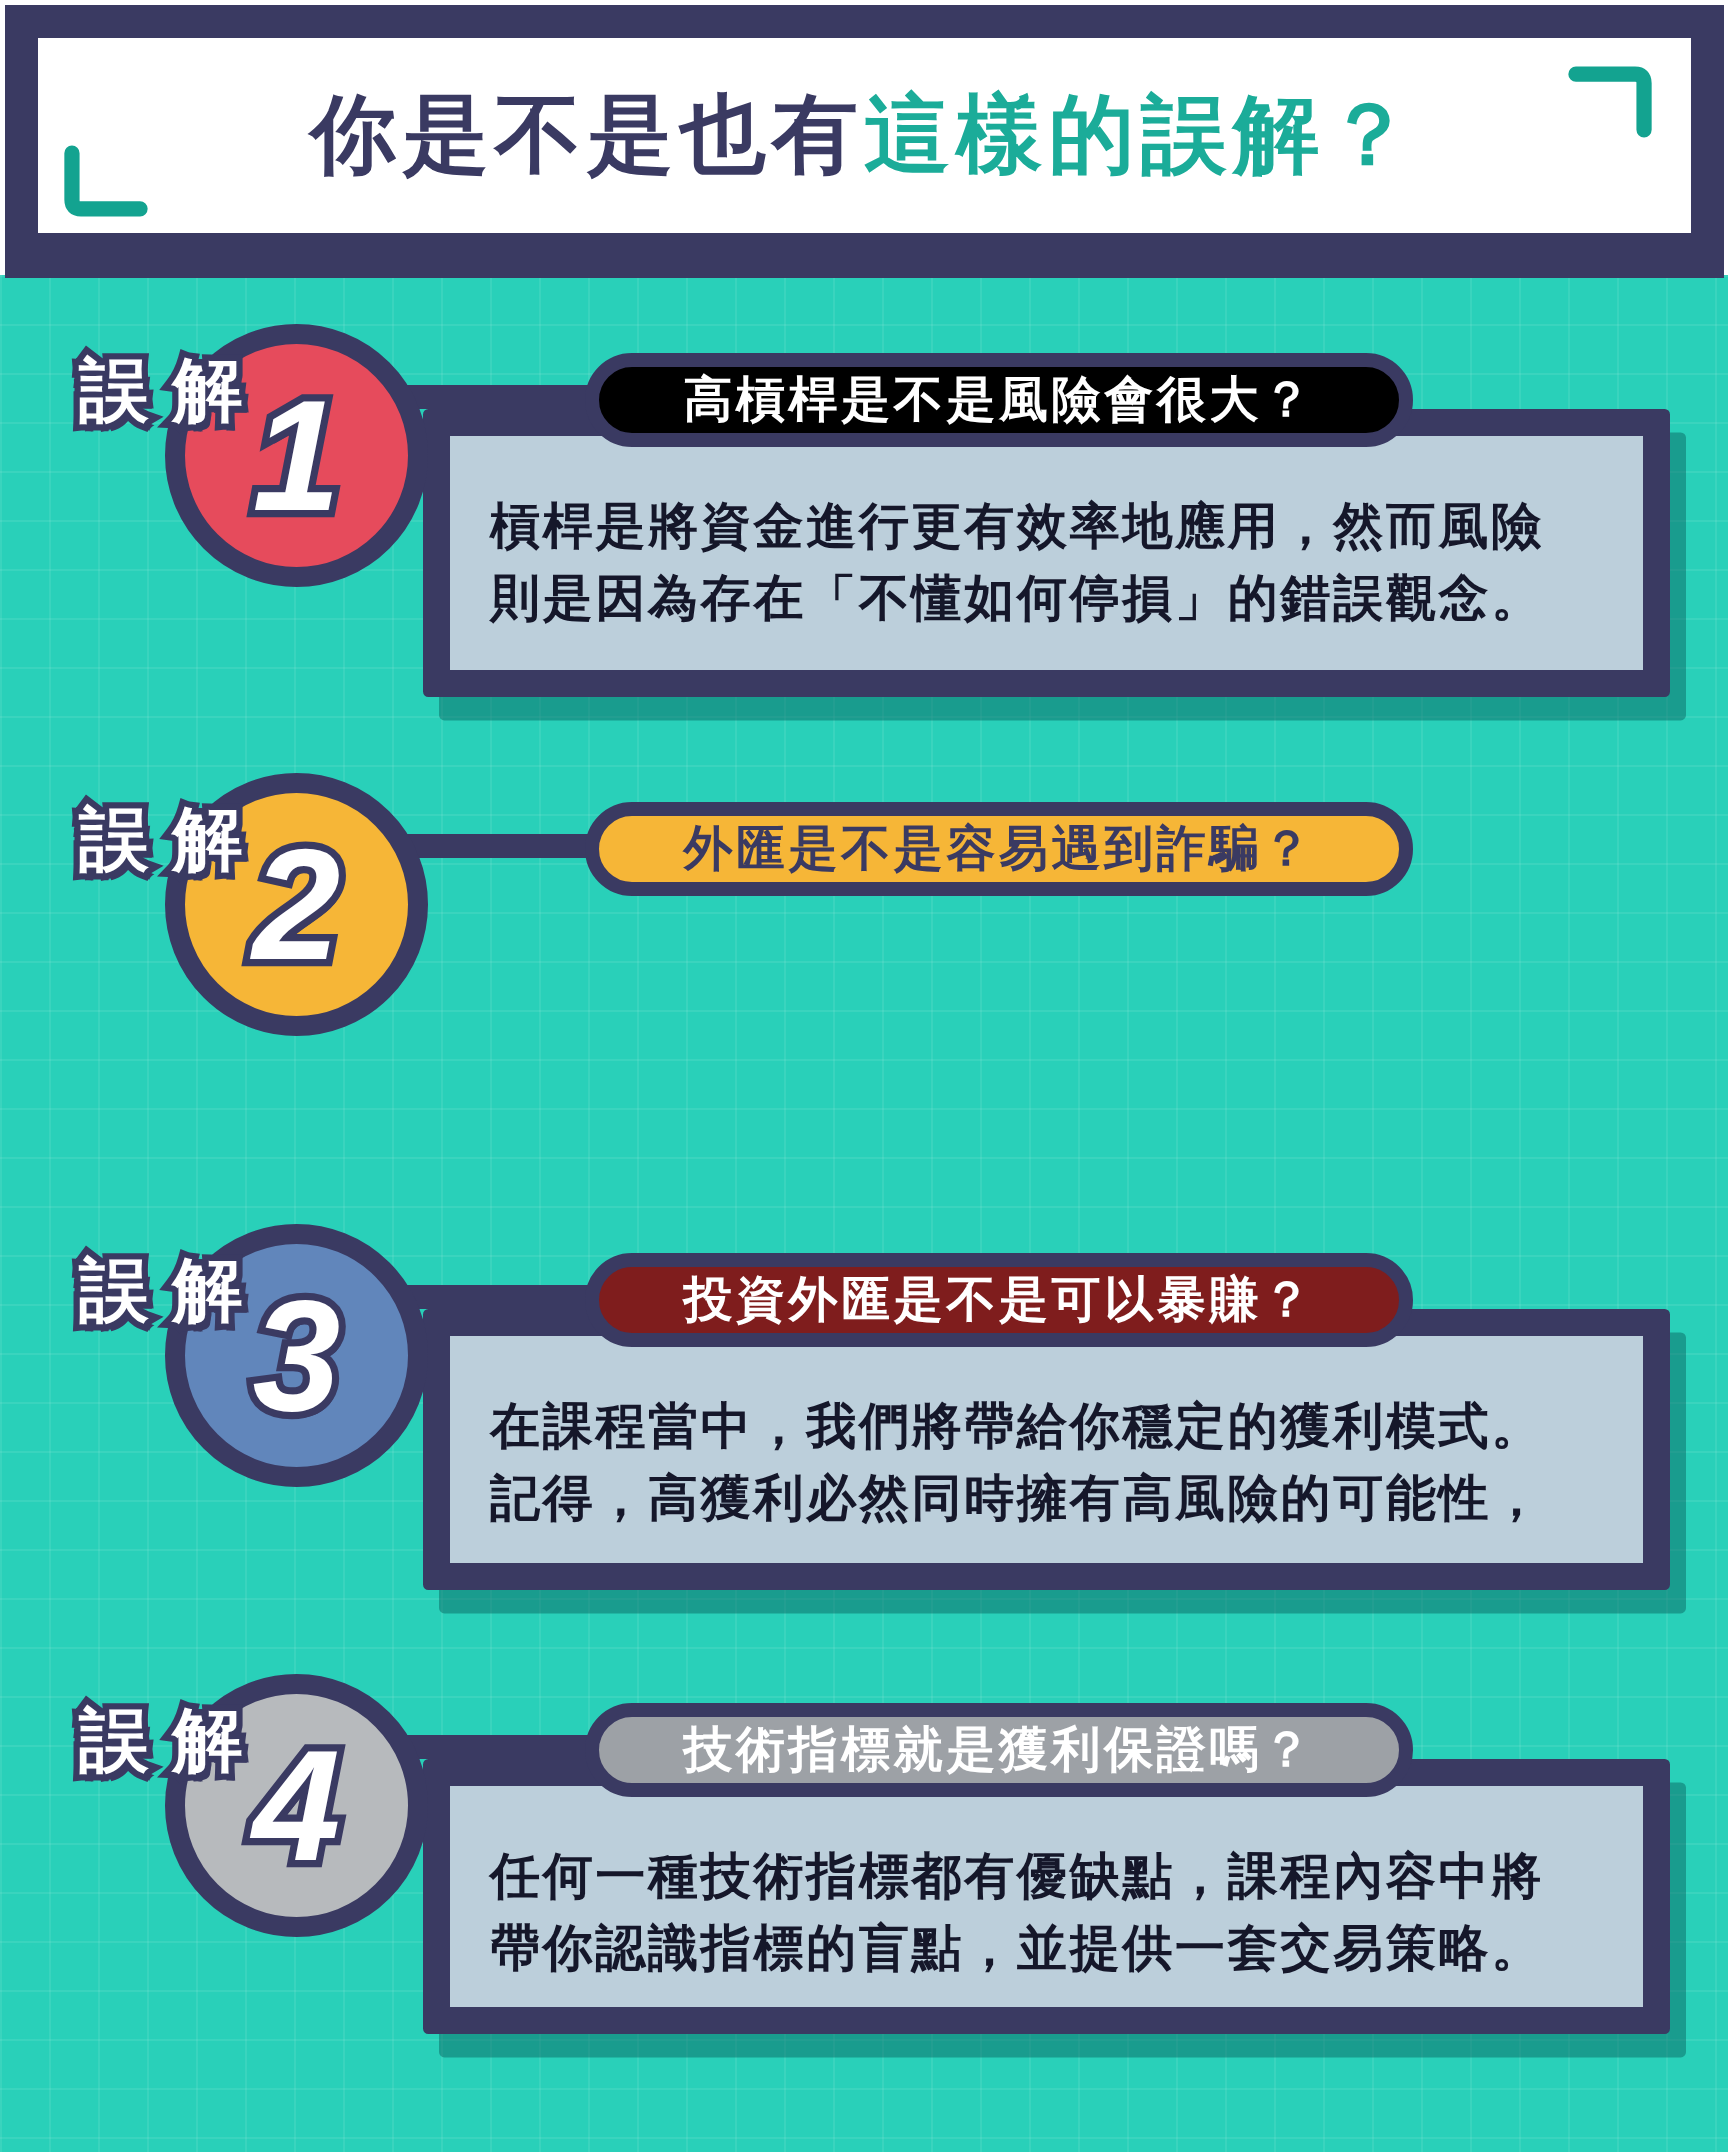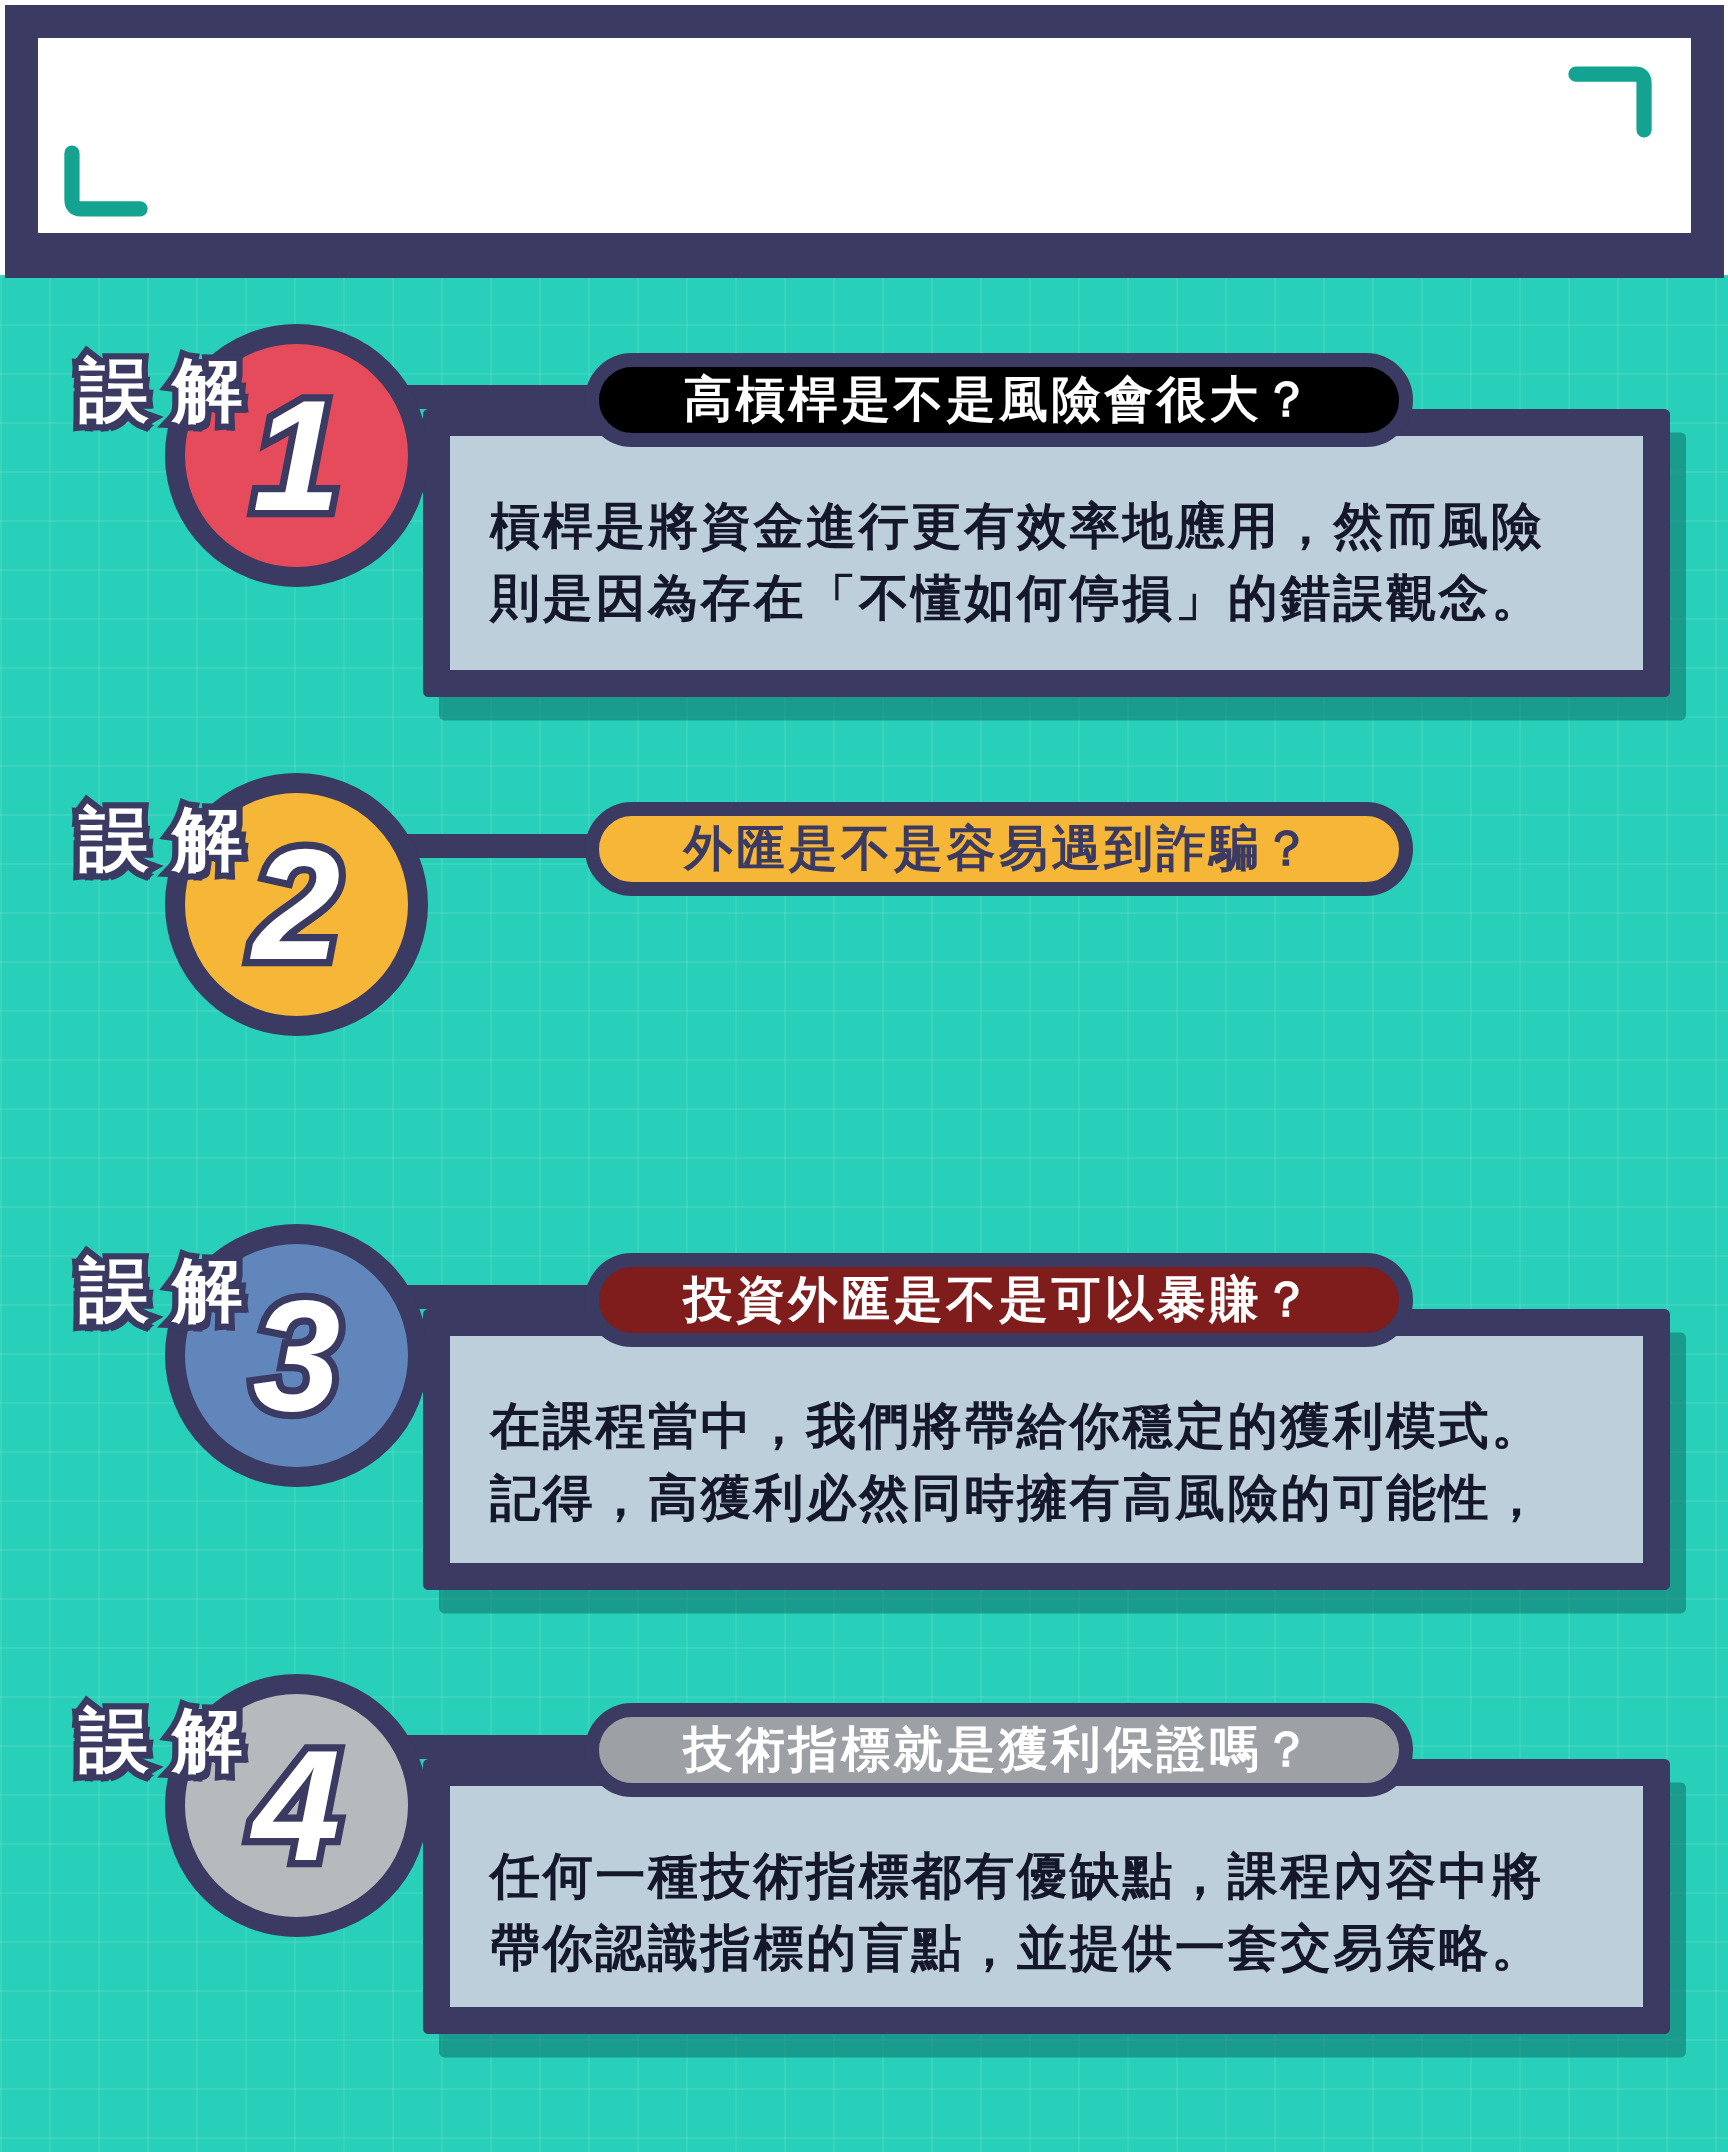--- a/index.html
+++ b/index.html
@@ -104,20 +104,21 @@
 <div class="teal-bg"></div>
 
 <div class="header-frame">
   <div class="header-inner">
     <svg class="bracket bl" width="86" height="74" viewBox="0 0 96 82">
       <path d="M10 10 V62 Q10 72 20 72 H86" fill="none" stroke="#13a390" stroke-width="17" stroke-linecap="round" stroke-linejoin="round"></path>
     </svg>
     <svg class="bracket tr" width="86" height="74" viewBox="0 0 96 82">
       <path d="M10 10 H76 Q86 10 86 20 V72" fill="none" stroke="#13a390" stroke-width="17" stroke-linecap="round" stroke-linejoin="round"></path>
     </svg>
+    <div class="page-title"><span>你是不是也有</span><span class="hl">這樣的誤解？</span></div>
   </div>
 </div>
 
 <div class="section s1">
   <div class="mis-label">
     <span class="outlined"><span class="stroke">誤解</span><span class="fill">誤解</span></span>
   </div>
   <div class="connector"></div>
   <div class="box">
     <p>槓桿是將資金進行更有效率地應用，然而風險</p>

